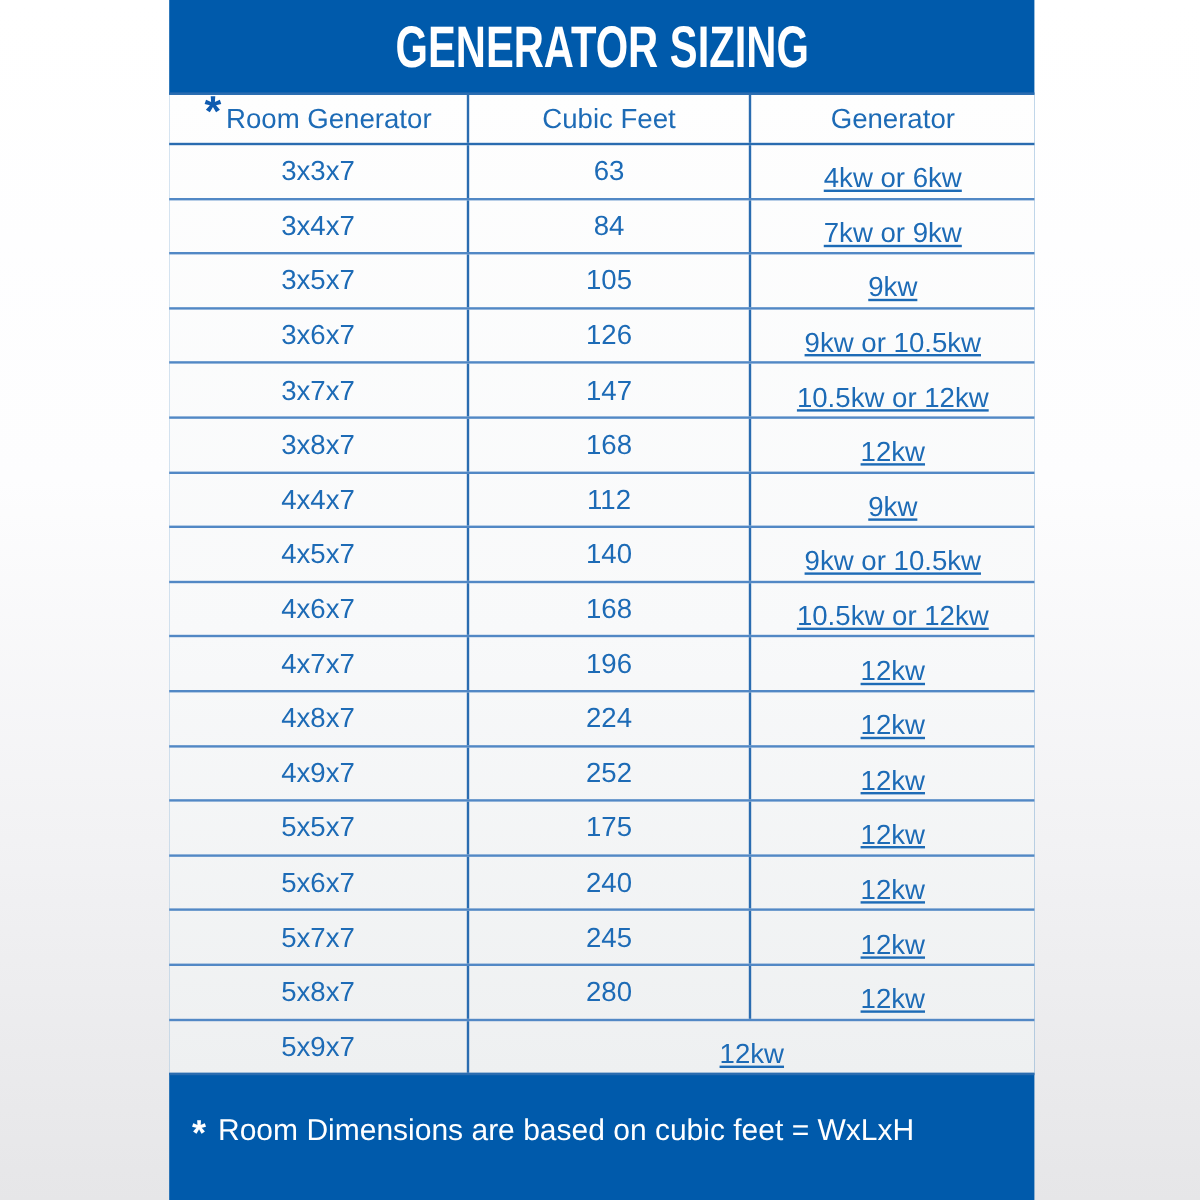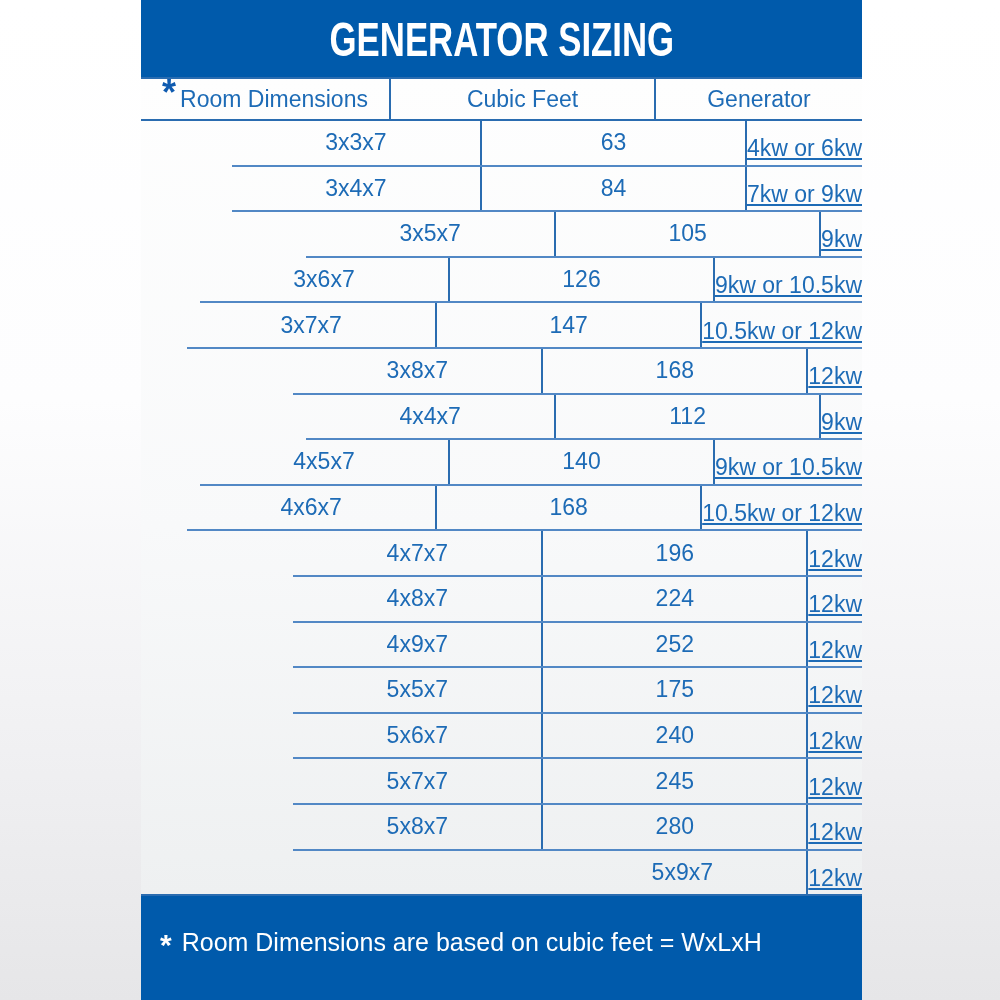--- a/index.html
+++ b/index.html
@@ -75,27 +75,27 @@
     font-size: 23px;
     line-height: 1;
   }
 
   .col-dim {
     width: 250px;
     border-right: 2px solid #2a6cb0;
   }
 
   .col-cf {
-    width: 265px;
+    width: 235px;
     border-right: 2px solid #2a6cb0;
   }
 
   .col-gen { flex: 1; }
 
-  .body-rows { display: flex; flex-direction: column; flex: 1 1 auto; align-items: flex-end; }
+  .body-rows { display: flex; flex-direction: column; flex: 1 1 auto; }
 
   .body-rows .col-gen span { transform: translateY(6px); display: inline-block; text-decoration: underline; }
 
   .header .cell { font-size: 23px; }
 
   .hdr-asterisk {
     font-size: 36px;
     font-weight: 700;
     position: relative;
     top: -6px;
@@ -128,21 +128,21 @@
 
   <div class="title-band">
     <span class="title">GENERATOR SIZING</span>
   </div>
 
   <div class="sizing-table">
 
     <div class="row header">
       <div class="cell col-dim">
         <span class="hdr-asterisk">*</span>
-        <span>Room Dimensions</span>
+        <span>Room Generator</span>
       </div>
       <div class="cell col-cf">
         <span>Cubic Feet</span>
       </div>
       <div class="cell col-gen">
         <span>Generator</span>
       </div>
     </div>
 
     <div class="body-rows">

